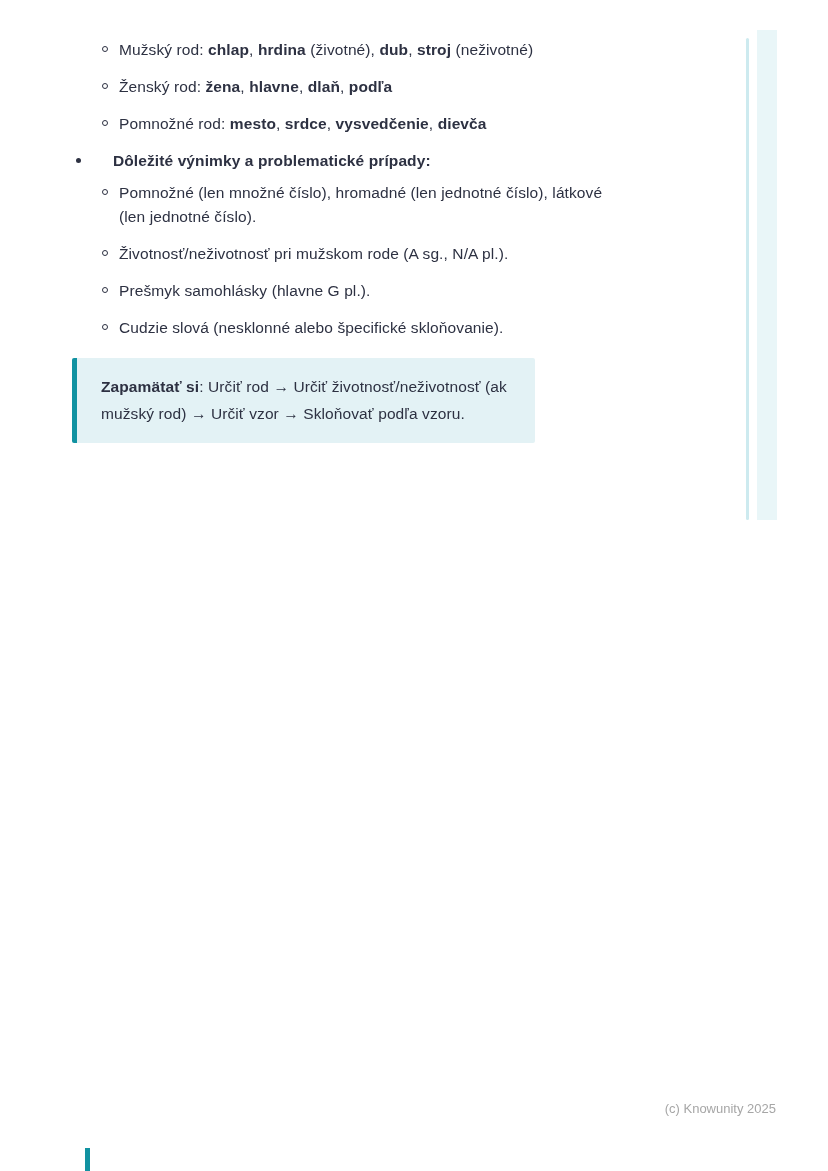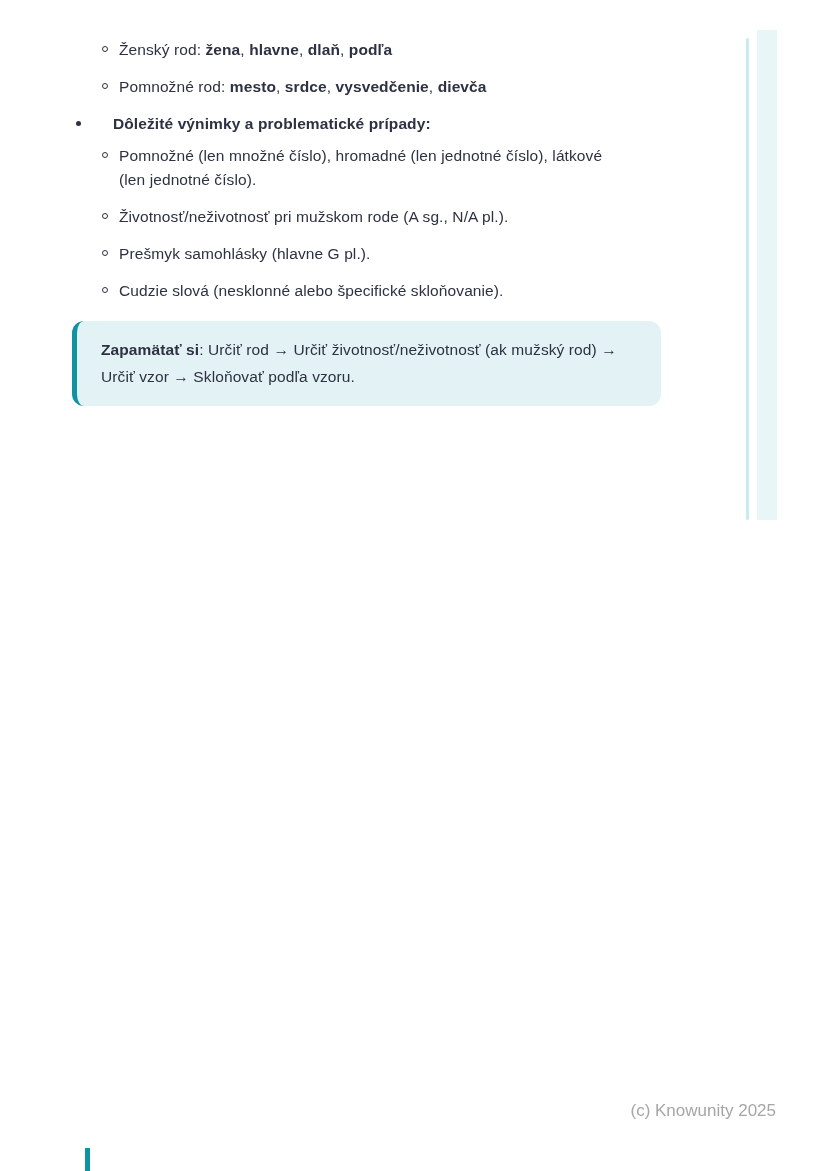--- a/index.html
+++ b/index.html
@@ -28,43 +28,47 @@
   }
   .disc-bullet{
     flex:0 0 auto;width:5px;height:5px;background:var(--text);
     border-radius:50%;margin:9px 12px 0 0;
   }
   .text{font-size:15.5px;line-height:24px;max-width:505px;letter-spacing:.1px;}
   .b{font-weight:700;}
   .main-item{display:flex;align-items:flex-start;padding-left:76px;margin:0 0 8px 0;gap:20px;}
   .heading{font-weight:700;}
   .callout{
-    margin:18px 0 0 72px;width:589px;
+    margin:18px 0 0 72px;width:463px;
     background:var(--callout-bg);
     border-left:5px solid var(--callout-border);
-    border-radius:12px;
+    border-radius:2px;
     padding:15px 24px 16px 24px;
   }
   .callout-text{margin:0;font-size:15.5px;line-height:27px;letter-spacing:.1px;}
   .accent-band{position:absolute;left:757px;top:30px;width:20px;height:490px;background:var(--accent-light);}
   .accent-line{position:absolute;left:746px;top:38px;width:3px;height:482px;background:var(--accent-line);border-radius:2px;}
-  .footer{position:absolute;top:1101px;right:52px;font-size:17px;color:var(--footer-text);text-align:center;}
+  .footer{position:absolute;top:1101px;right:52px;font-size:13px;color:var(--footer-text);text-align:center;}
   .next-callout-edge{position:absolute;left:85px;top:1148px;width:5px;height:23px;background:var(--callout-border);}
 </style>
 </head>
 <body>
 
 <div class="page">
 
   <div class="accent-band"></div>
   <div class="accent-line"></div>
 
   <div class="content">
 
     <ul class="sub-list">
+      <li class="sub-item">
+        <span class="circle-bullet"></span>
+        <span class="text"><span>Mužský rod: </span><span class="b">chlap</span><span>, </span><span class="b">hrdina</span><span> (životné), </span><span class="b">dub</span><span>, </span><span class="b">stroj</span><span> (neživotné)</span></span>
+      </li>
       <li class="sub-item">
         <span class="circle-bullet"></span>
         <span class="text"><span>Ženský rod: </span><span class="b">žena</span><span>, </span><span class="b">hlavne</span><span>, </span><span class="b">dlaň</span><span>, </span><span class="b">podľa</span></span>
       </li>
       <li class="sub-item">
         <span class="circle-bullet"></span>
         <span class="text"><span>Pomnožné rod: </span><span class="b">mesto</span><span>, </span><span class="b">srdce</span><span>, </span><span class="b">vysvedčenie</span><span>, </span><span class="b">dievča</span></span>
       </li>
     </ul>
 

